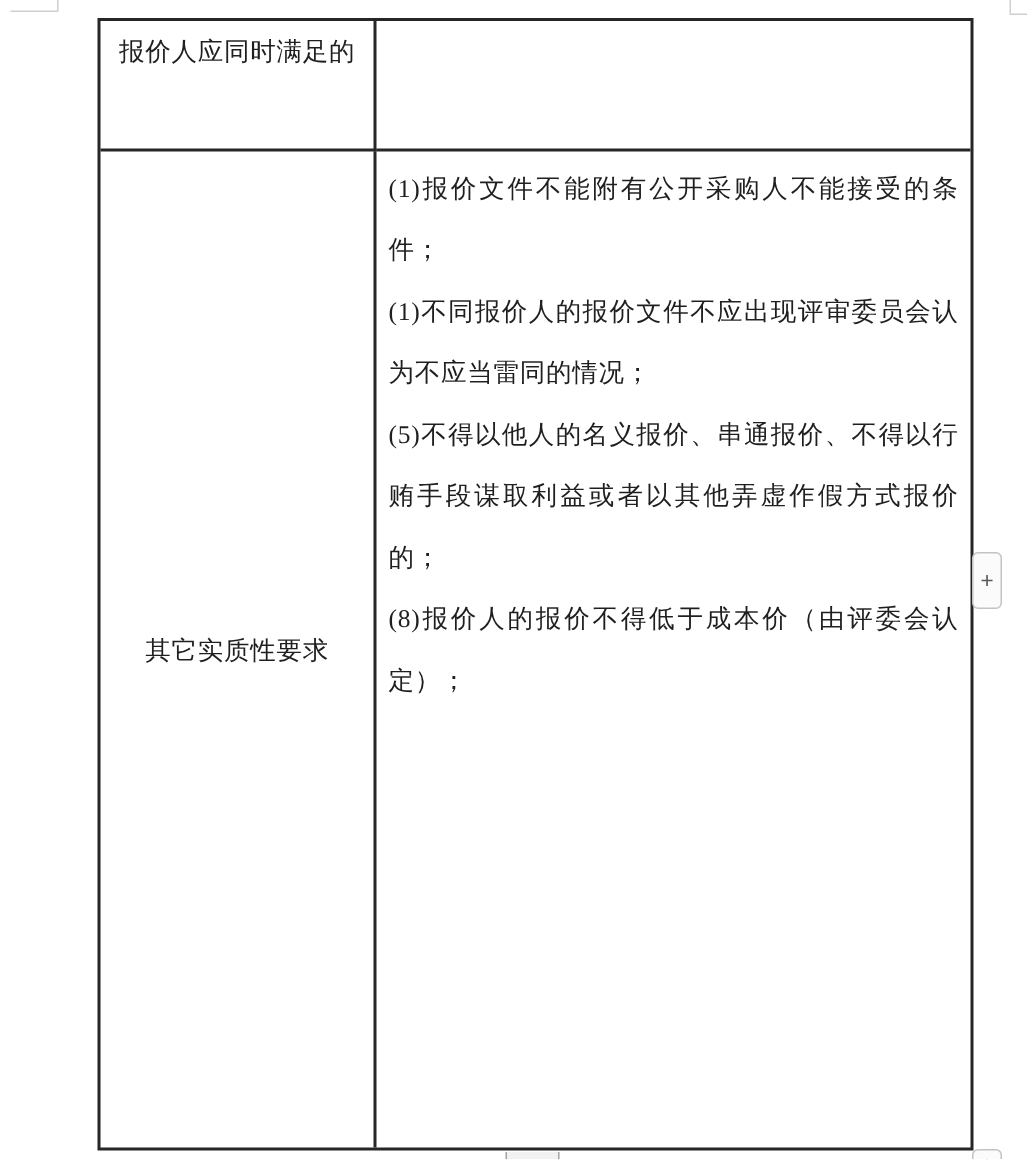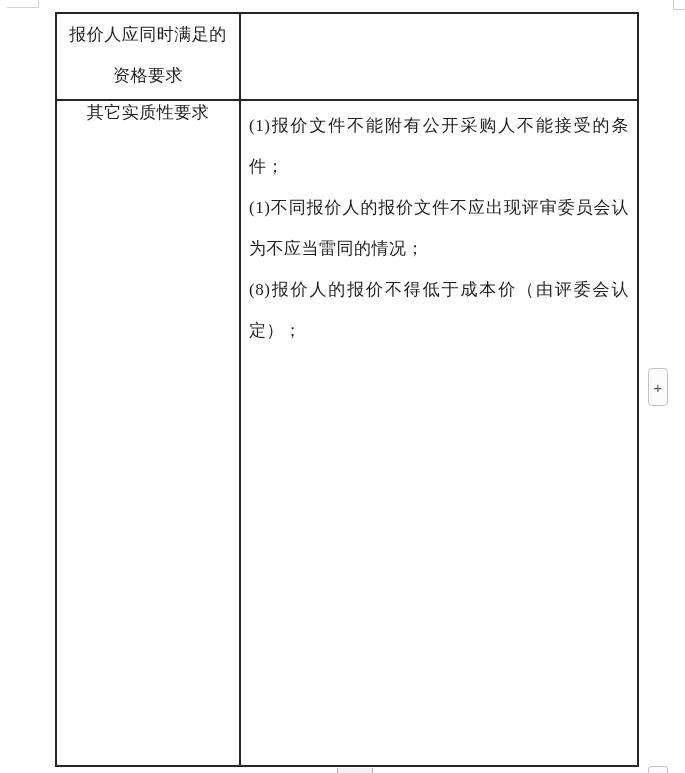--- a/index.html
+++ b/index.html
@@ -24,39 +24,39 @@
     overflow:hidden;
   }
   
   .mark{position:absolute;background:var(--faint);}
   .mark-tl-h{left:7px;top:7px;width:31px;height:1px;}
   .mark-tl-v{left:38px;top:0;width:1px;height:8px;}
   .mark-tr-v{left:673px;top:0;width:1px;height:9px;}
   .mark-tr-h{left:673px;top:9px;width:12px;height:1px;}
 
   .doc-table{
-    position:absolute;left:55px;top:12px;
+    position:absolute;left:65px;top:12px;
     width:584px;height:755px;
     border:2px solid var(--table-border);
     display:grid;
     grid-template-columns:184px 1fr;
     grid-template-rows:87px 1fr;
     font-size:17px;
     letter-spacing:0.5px;
   }
   .cell{overflow:hidden;}
   .cell.left{border-right:2px solid var(--table-border);}
   .cell.row1{border-bottom:2px solid var(--table-border);}
   .cell-qual{
     display:flex;flex-direction:column;align-items:center;
     line-height:41px;text-align:center;
   }
   .cell-qual .line{white-space:nowrap;}
   .cell-other{
-    display:flex;justify-content:center;
+    display:flex;align-items:center;justify-content:center;
   }
   .cell-other .line{white-space:nowrap;}
   .cell-reqs{
     padding:4px 8px 0 8px;
     line-height:41px;
     text-align:justify;
     font-family:Liberation Serif, serif;
   }
   .cell-reqs p{margin:0;}
 
@@ -98,35 +98,35 @@
 
   <span class="mark mark-tl-h"></span>
   <span class="mark mark-tl-v"></span>
   <span class="mark mark-tr-v"></span>
   <span class="mark mark-tr-h"></span>
 
   <div class="doc-table">
 
     <div class="cell left row1 cell-qual">
       <div class="line">报价人应同时满足的</div>
-      <div class="line">资格要求</div>
     </div>
 
     <div class="cell row1">
       <span></span>
     </div>
 
     <div class="cell left cell-other">
       <div class="line">其它实质性要求</div>
     </div>
 
     <div class="cell cell-reqs">
       <div>
           <p>(1)报价文件不能附有公开采购人不能接受的条件；</p>
           <p>(1)不同报价人的报价文件不应出现评审委员会认为不应当雷同的情况；</p>
+          <p>(5)不得以他人的名义报价、串通报价、不得以行贿手段谋取利益或者以其他弄虚作假方式报价的；</p>
           <p>(8)报价人的报价不得低于成本价（由评委会认定）；</p>
         </div>
     </div>
 
   </div>
 
   <button class="float-btn btn-add-row">
     <span>+</span>
   </button>
 

